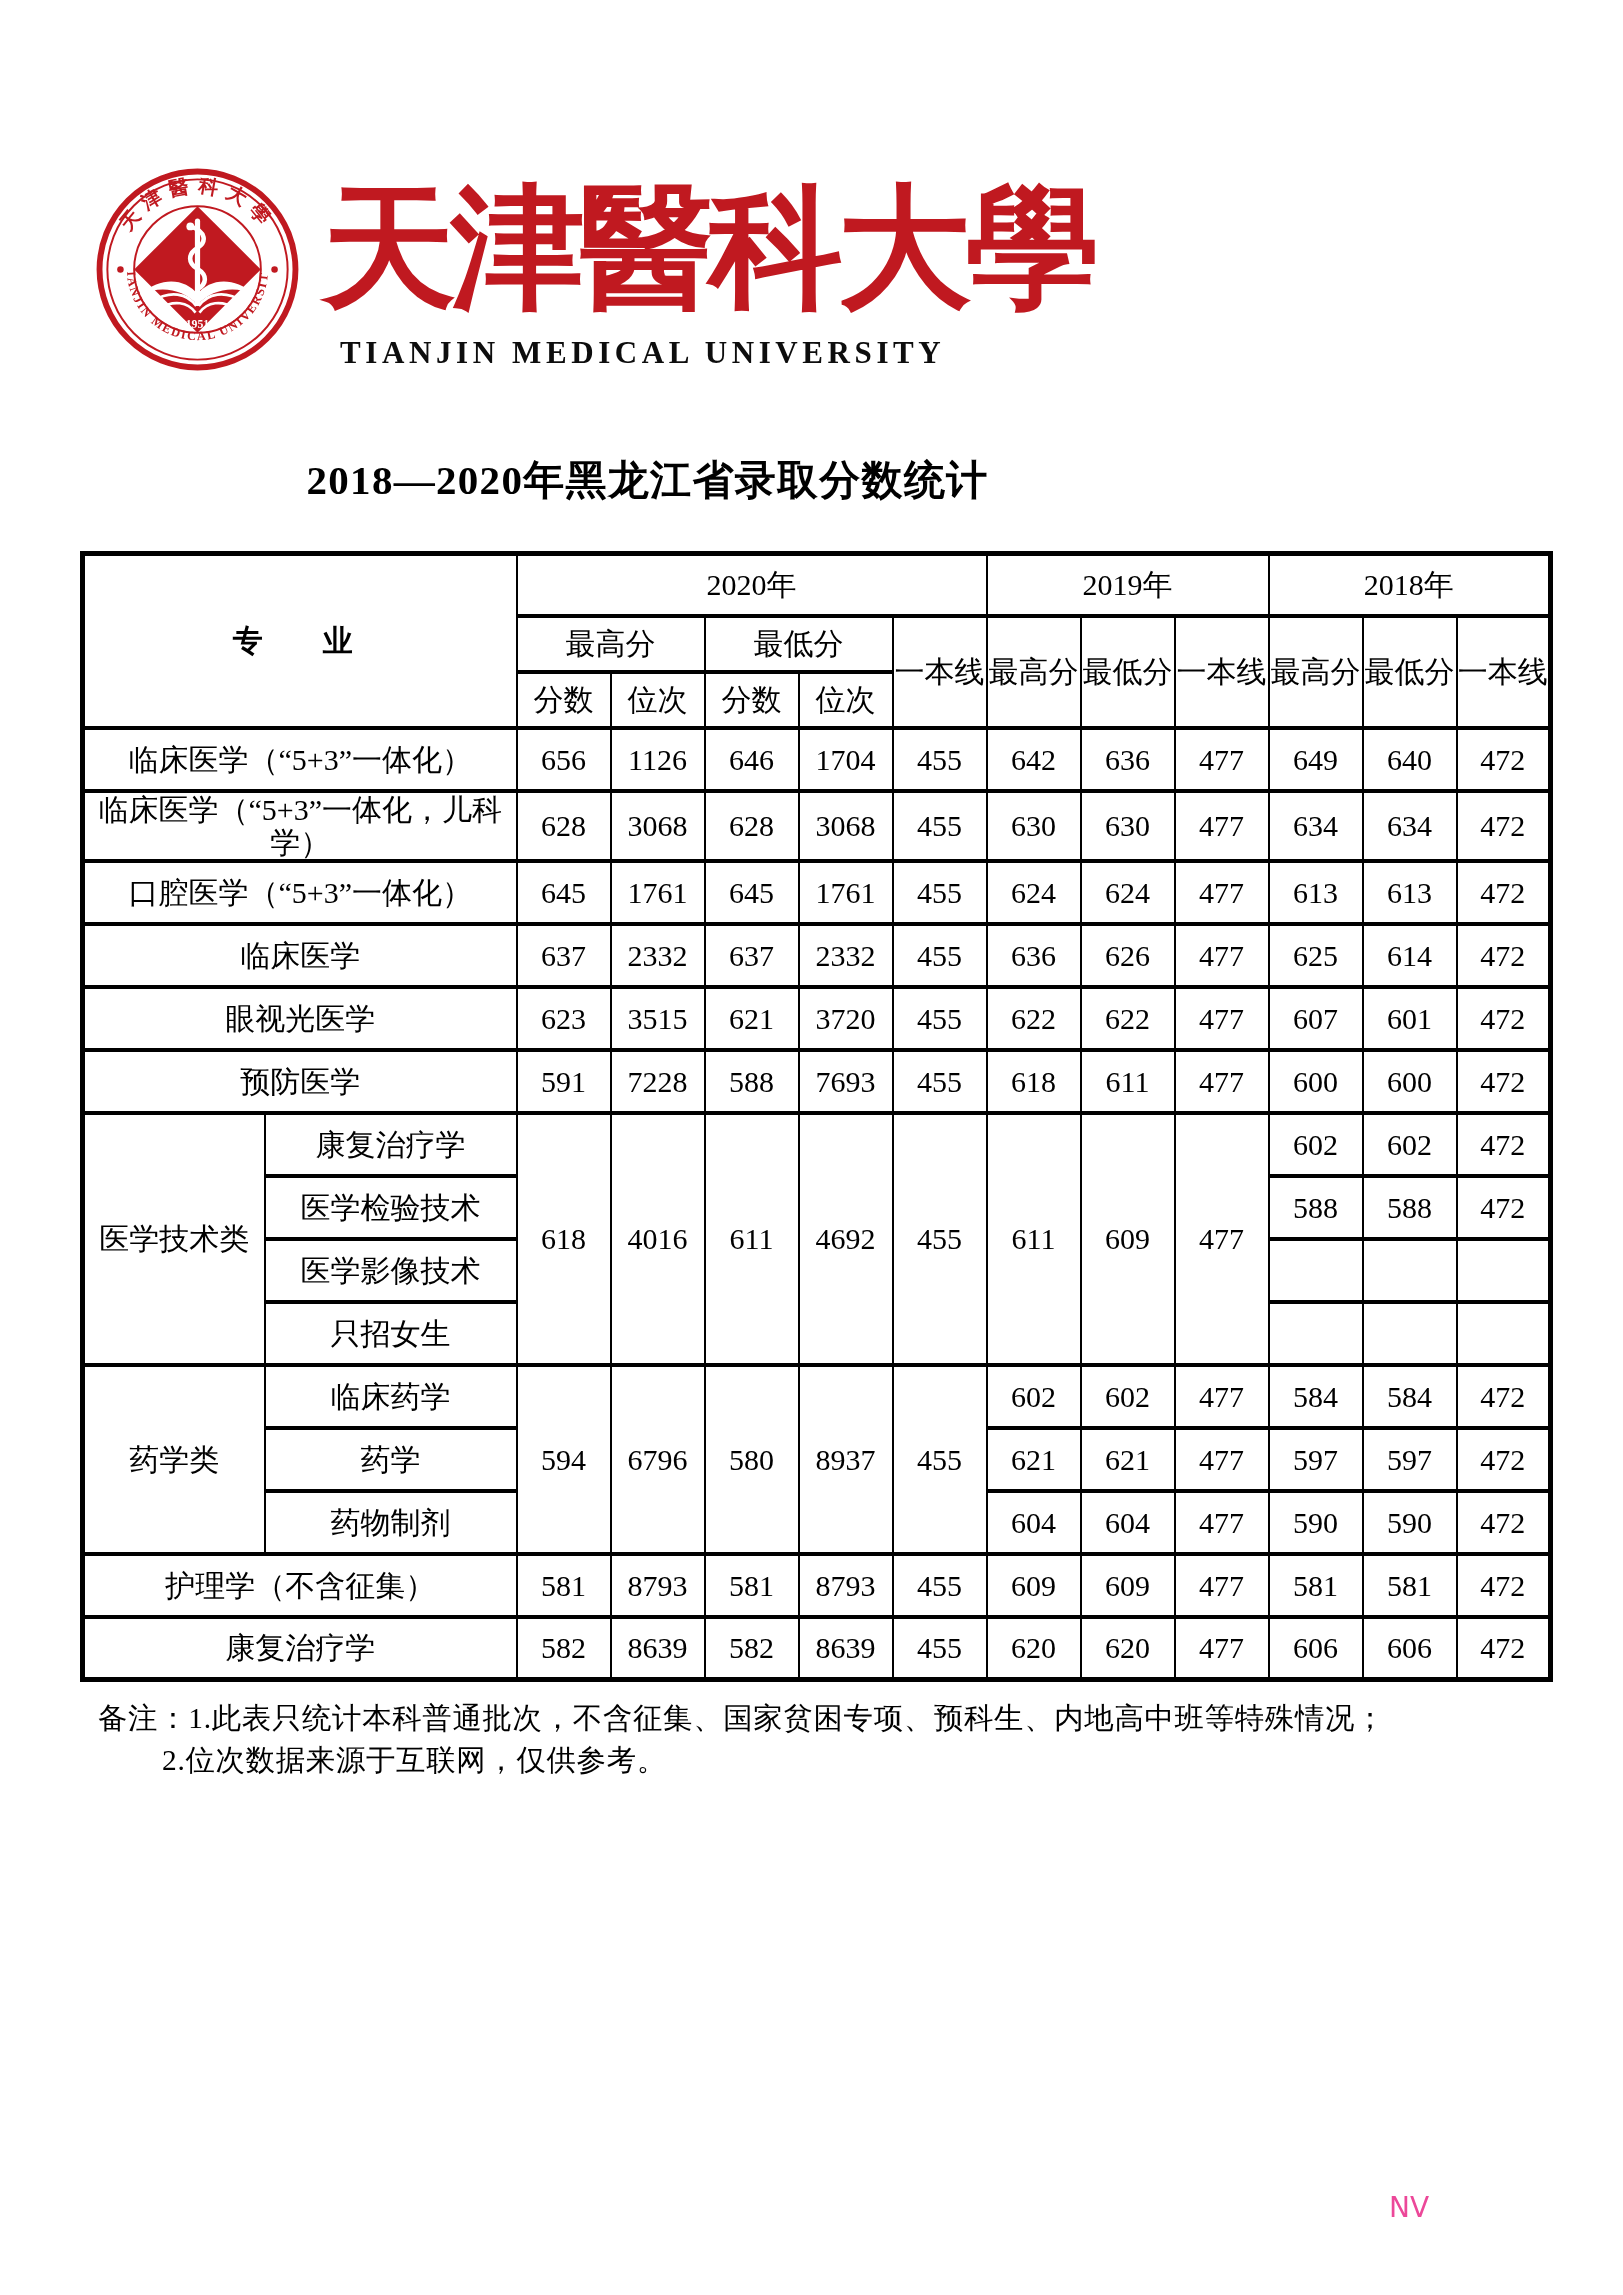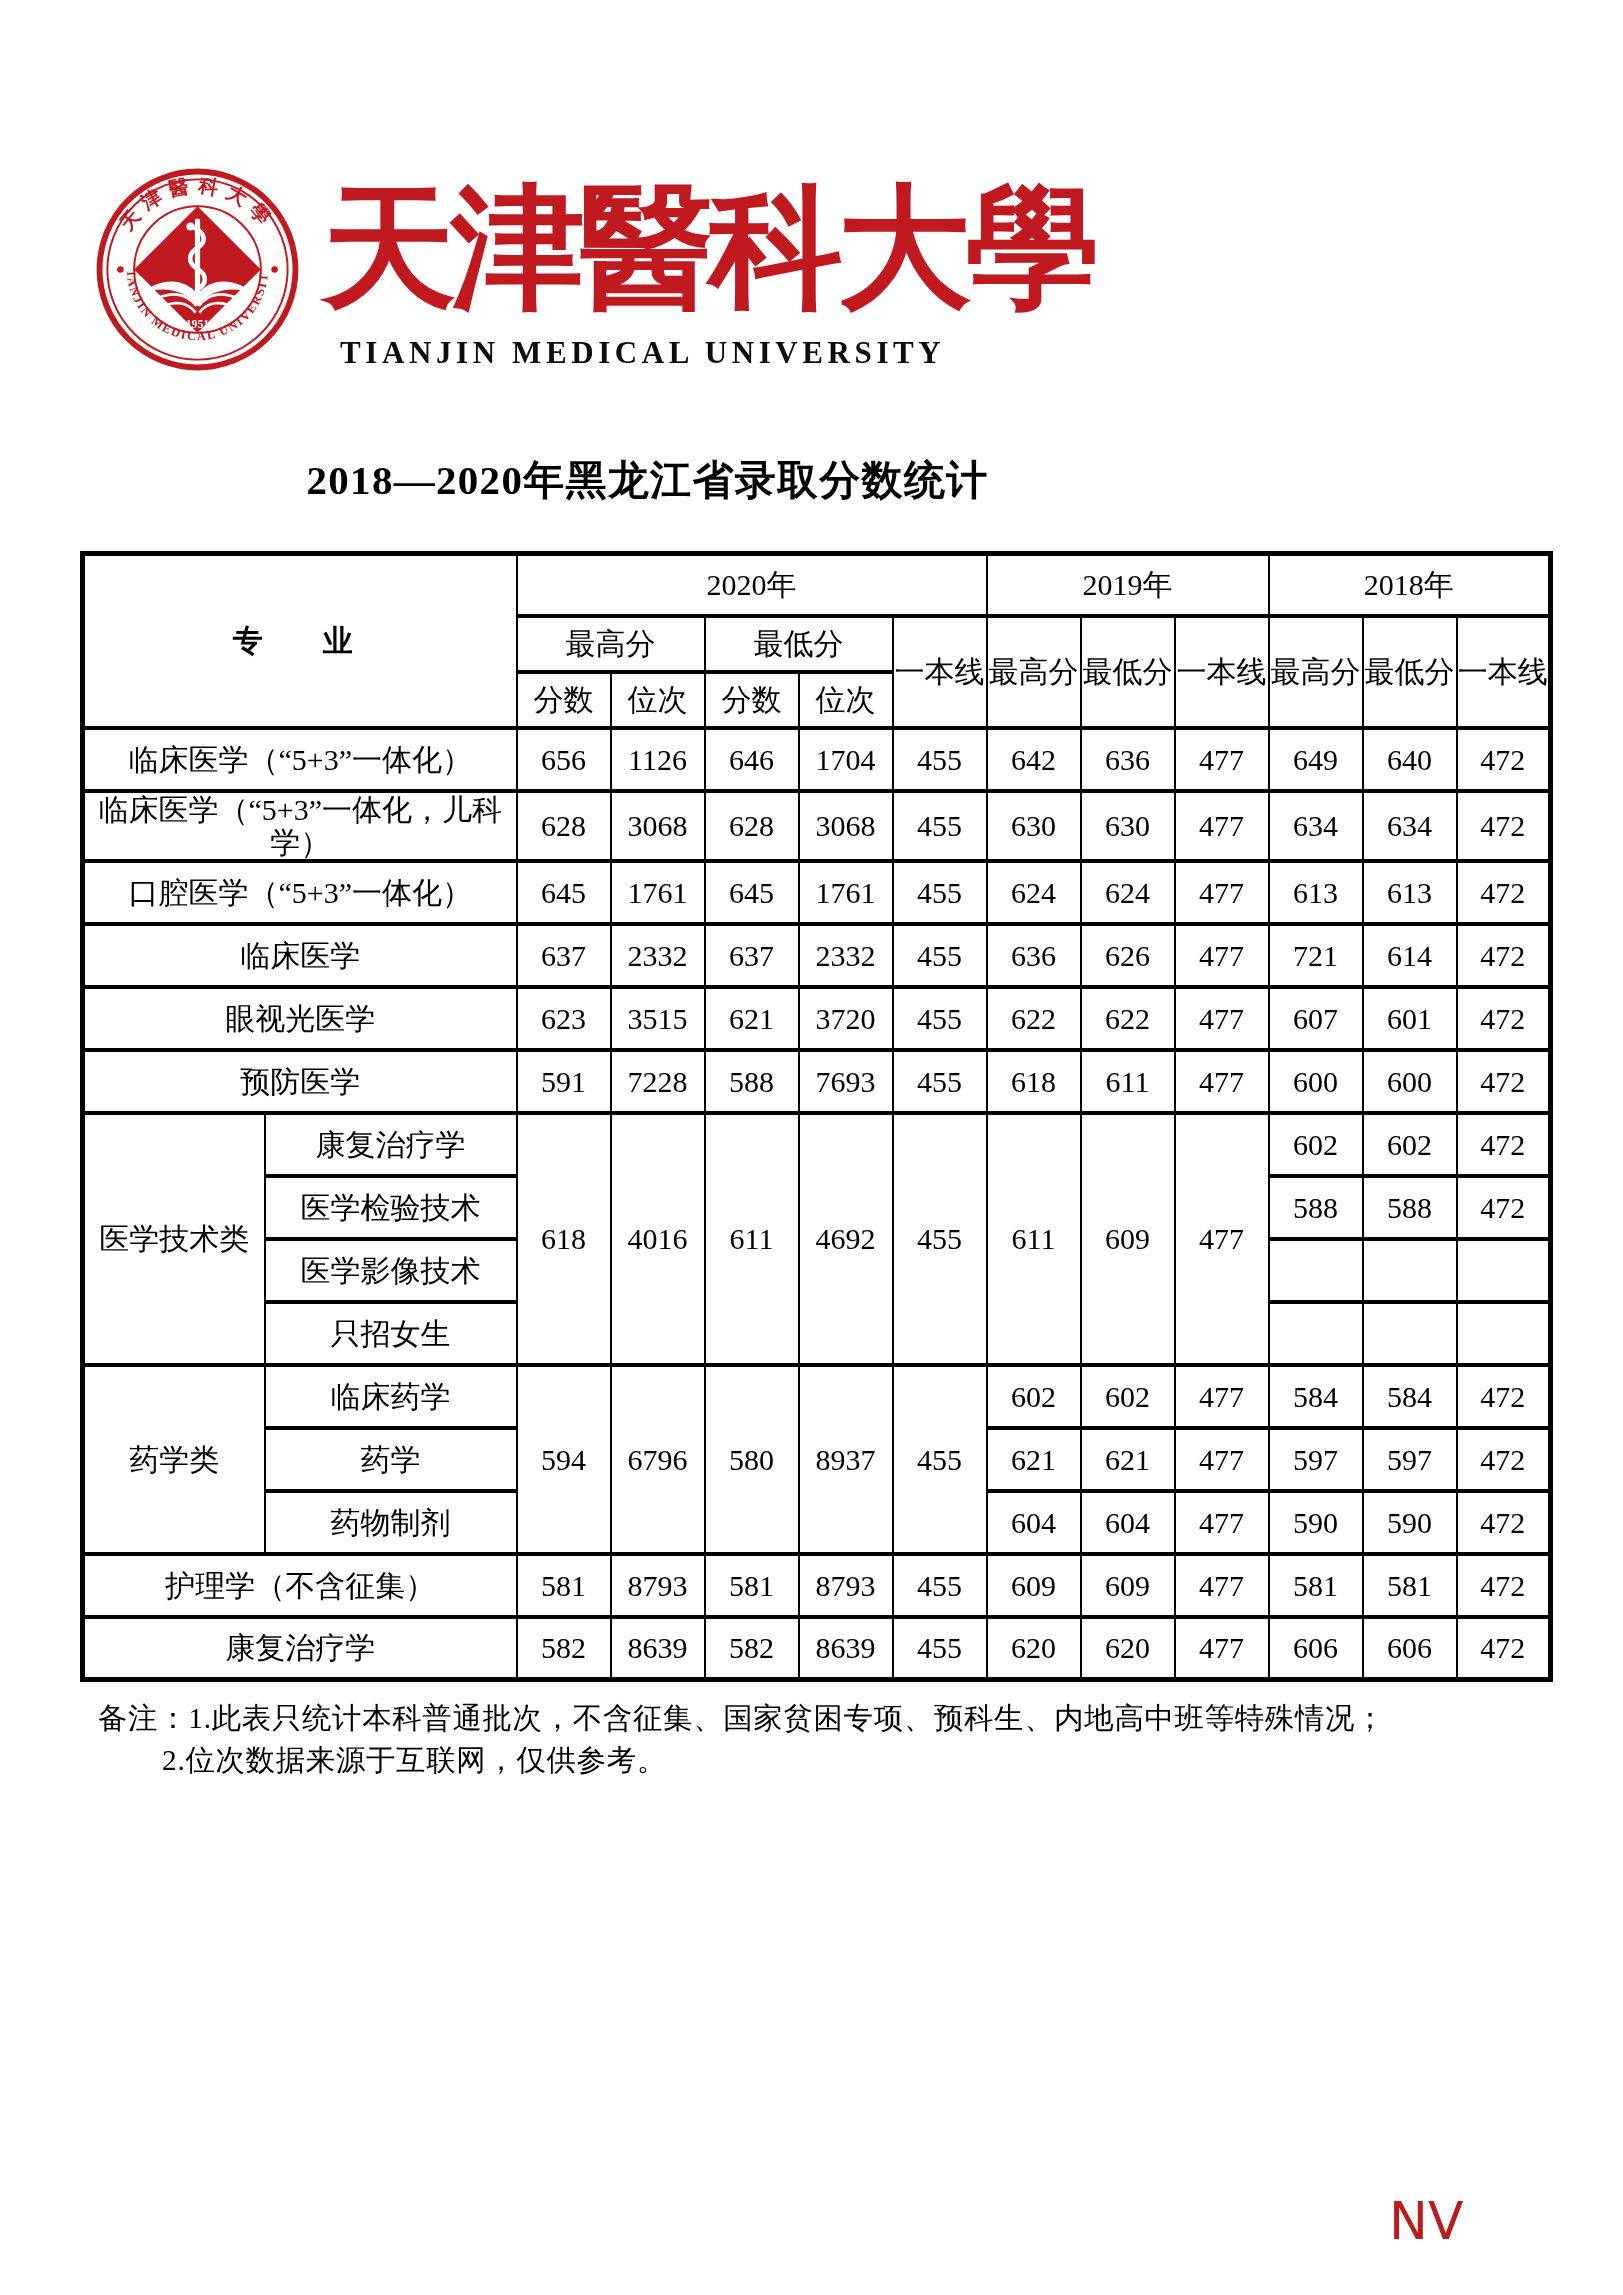--- a/index.html
+++ b/index.html
@@ -29,22 +29,22 @@
   td.lbl{text-align:left;padding-left:11.8px;padding-right:5.2px;font-size:28px;}
   td.lbl-sm{text-align:left;padding-left:9.2px;padding-right:3.9px;font-size:22px;}
   td.major-head{text-align:center;font-size:31px;font-weight:bold;letter-spacing:0.5em;padding-left:0.5em;}
   tr.hr1{height:62px;} tr.hr2{height:56px;} tr.hr3{height:56px;} tr.dr{height:63px;}
 
   
   .note1{position:absolute;left:98px;top:1699px;font-size:29.4px;letter-spacing:0.7px;}
   .note2{position:absolute;left:162px;top:1741px;font-size:29.4px;letter-spacing:0.7px;}
 
   
-  .corner-mark{position:absolute;left:1389px;top:2191px;font-size:52px;
-               font-family:"DejaVu Sans","Liberation Sans",sans-serif;color:#b91c1c;}
+  .corner-mark{position:absolute;left:1389px;top:2191px;font-size:28px;
+               font-family:"DejaVu Sans","Liberation Sans",sans-serif;color:#ec4899;}
 </style>
 </head>
 <body>
 
 <div class="page">
 
   <svg class="seal" viewBox="0 0 320 320">
     <defs>
       <path id="arcTop" d="M 42,160 A 118,118 0 0 1 278,160"></path>
       <path id="arcBot" d="M 52,160 A 108,108 0 0 0 268,160"></path>
@@ -169,21 +169,21 @@
       <tr class="dr">
         <td colspan="2" class="lbl">临床医学</td>
         <td>637</td>
         <td>2332</td>
         <td>637</td>
         <td>2332</td>
         <td>455</td>
         <td>636</td>
         <td>626</td>
         <td>477</td>
-        <td>721</td>
+        <td>625</td>
         <td>614</td>
         <td>472</td>
       </tr>
 
       <tr class="dr">
         <td colspan="2" class="lbl">眼视光医学</td>
         <td>623</td>
         <td>3515</td>
         <td>621</td>
         <td>3720</td>

